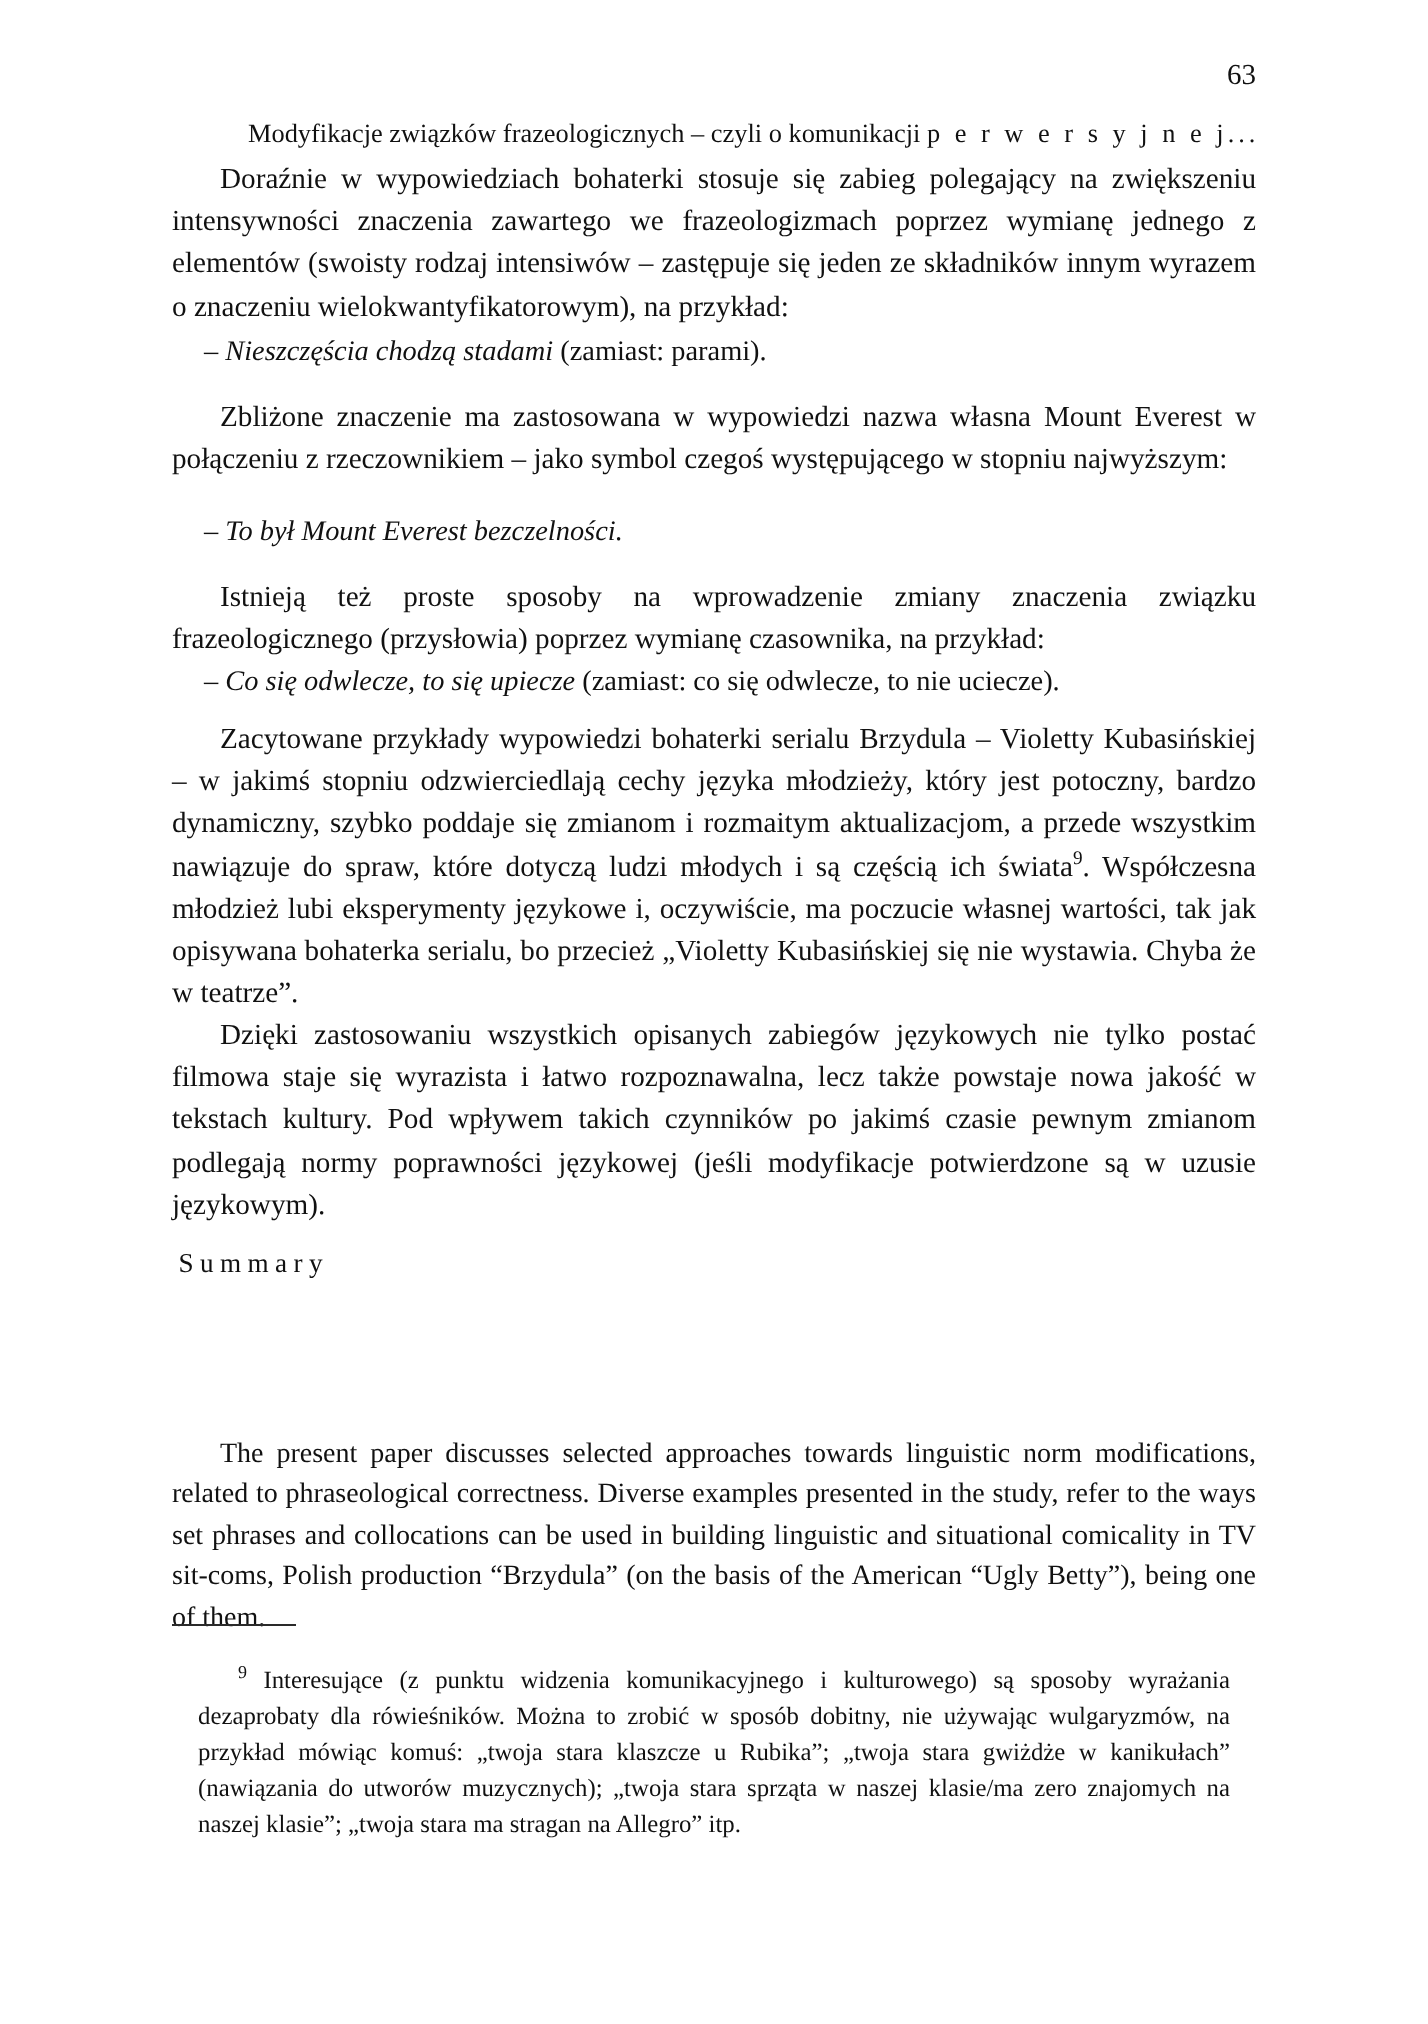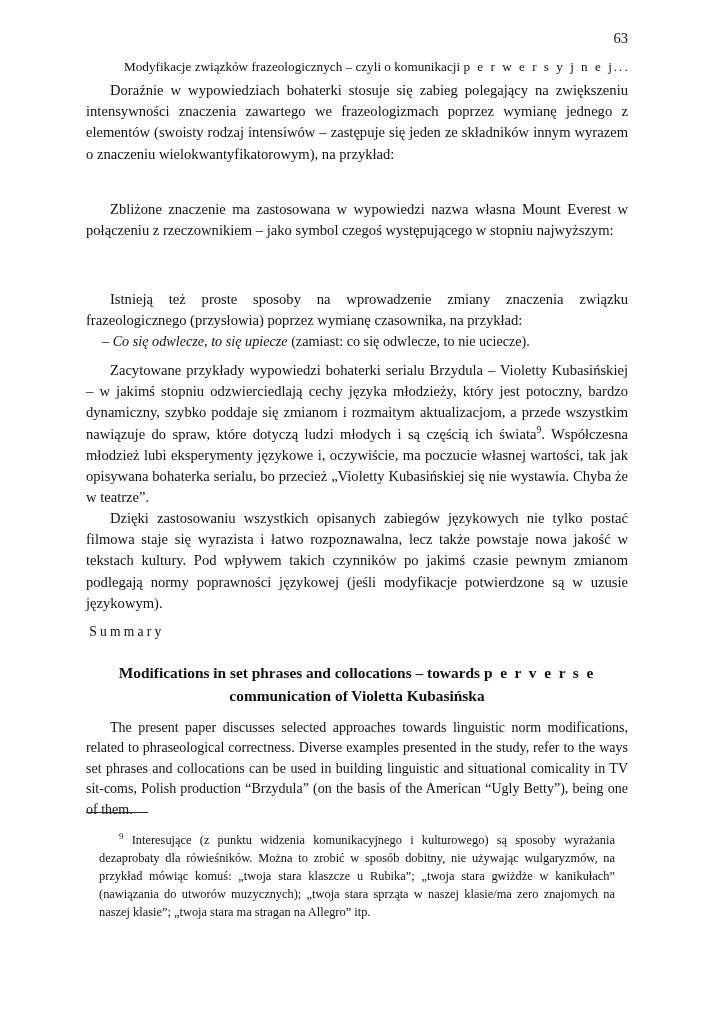--- a/index.html
+++ b/index.html
@@ -147,48 +147,50 @@
 
   <div class="running-head">
     <span class="rh-title"><span>Modyfikacje związków frazeologicznych – czyli o komunikacji </span><span class="rh-spaced">p e r w e r s y j n e j...</span></span>
     <span class="rh-pageno">63</span>
   </div>
 
   <div class="body-block" style="top:80px;">
     <p>Doraźnie w wypowiedziach bohaterki stosuje się zabieg polegający na zwiększeniu intensywności znaczenia zawartego we frazeologizmach poprzez wymianę jednego z elementów (swoisty rodzaj intensiwów – zastępuje się jeden ze składników innym wyrazem o znaczeniu wielokwantyfikatorowym), na przykład:</p>
   </div>
 
+  <div class="example" style="top:166px;">
+    <span>– </span><span class="it">Nieszczęścia chodzą stadami</span><span> (zamiast: parami).</span>
+  </div>
 
   <div class="body-block" style="top:199px;">
     <p>Zbliżone znaczenie ma zastosowana w wypowiedzi nazwa własna Mount Everest w połączeniu z rzeczownikiem – jako symbol czegoś występującego w stopniu najwyższym:</p>
   </div>
 
+  <div class="example" style="top:256px;">
+    <span>– </span><span class="it">To był Mount Everest bezczelności.</span><span></span>
+  </div>
 
   <div class="body-block" style="top:289px;">
     <p>Istnieją też proste sposoby na wprowadzenie zmiany znaczenia związku frazeologicznego (przysłowia) poprzez wymianę czasownika, na przykład:</p>
   </div>
 
   <div class="example" style="top:331px;">
     <span>– </span><span class="it">Co się odwlecze, to się upiecze</span><span> (zamiast: co się odwlecze, to nie uciecze).</span>
   </div>
 
   <div class="body-block" style="top:360px;">
     <p><span>Zacytowane przykłady wypowiedzi bohaterki serialu </span><span class="it">Brzydula</span><span> – Violetty Kubasińskiej – w jakimś stopniu odzwierciedlają cechy języka młodzieży, który jest potoczny, bardzo dynamiczny, szybko poddaje się zmianom i rozmaitym aktualizacjom, a przede wszystkim nawiązuje do spraw, które dotyczą ludzi młodych i są częścią ich świata</span><sup class="fn">9</sup><span>. Współczesna młodzież lubi eksperymenty językowe i, oczywiście, ma poczucie własnej wartości, tak jak opisywana bohaterka serialu, bo przecież „Violetty Kubasińskiej się nie wystawia. Chyba że w teatrze”.</span></p>
   </div>
 
   <div class="body-block" style="top:508px;">
     <p>Dzięki zastosowaniu wszystkich opisanych zabiegów językowych nie tylko postać filmowa staje się wyrazista i łatwo rozpoznawalna, lecz także powstaje nowa jakość w tekstach kultury. Pod wpływem takich czynników po jakimś czasie pewnym zmianom podlegają normy poprawności językowej (jeśli modyfikacje potwierdzone są w uzusie językowym).</p>
   </div>
 
   <div class="summary-label" style="top:624px;">Summary</div>
 
-  <div class="summary-title" style="top:661px;">
-    <span>Modifications in set phrases and collocations – towards </span><span class="sp">p e r v e r s e</span><br>
-    <span>communication of Violetta Kubasińska</span>
-  </div>
 
   <div class="abstract" style="top:718px;">
     <p>The present paper discusses selected approaches towards linguistic norm modifications, related to phraseological correctness. Diverse examples presented in the study, refer to the ways set phrases and collocations can be used in building linguistic and situational comicality in TV sit-coms, Polish production “Brzydula” (on the basis of the American “Ugly Betty”), being one of them.</p>
   </div>
 
   <div class="fn-rule"></div>
 
   <div class="footnote" style="top:818px;">
     <p><sup>9</sup><span> Interesujące (z punktu widzenia komunikacyjnego i kulturowego) są sposoby wyrażania dezaprobaty dla rówieśników. Można to zrobić w sposób dobitny, nie używając wulgaryzmów, na przykład mówiąc komuś: „twoja stara klaszcze u Rubika”; „twoja stara gwiżdże w kanikułach” (nawiązania do utworów muzycznych); „twoja stara sprząta w naszej klasie/ma zero znajomych na naszej klasie”; „twoja stara ma stragan na Allegro” itp.</span></p>
   </div>

